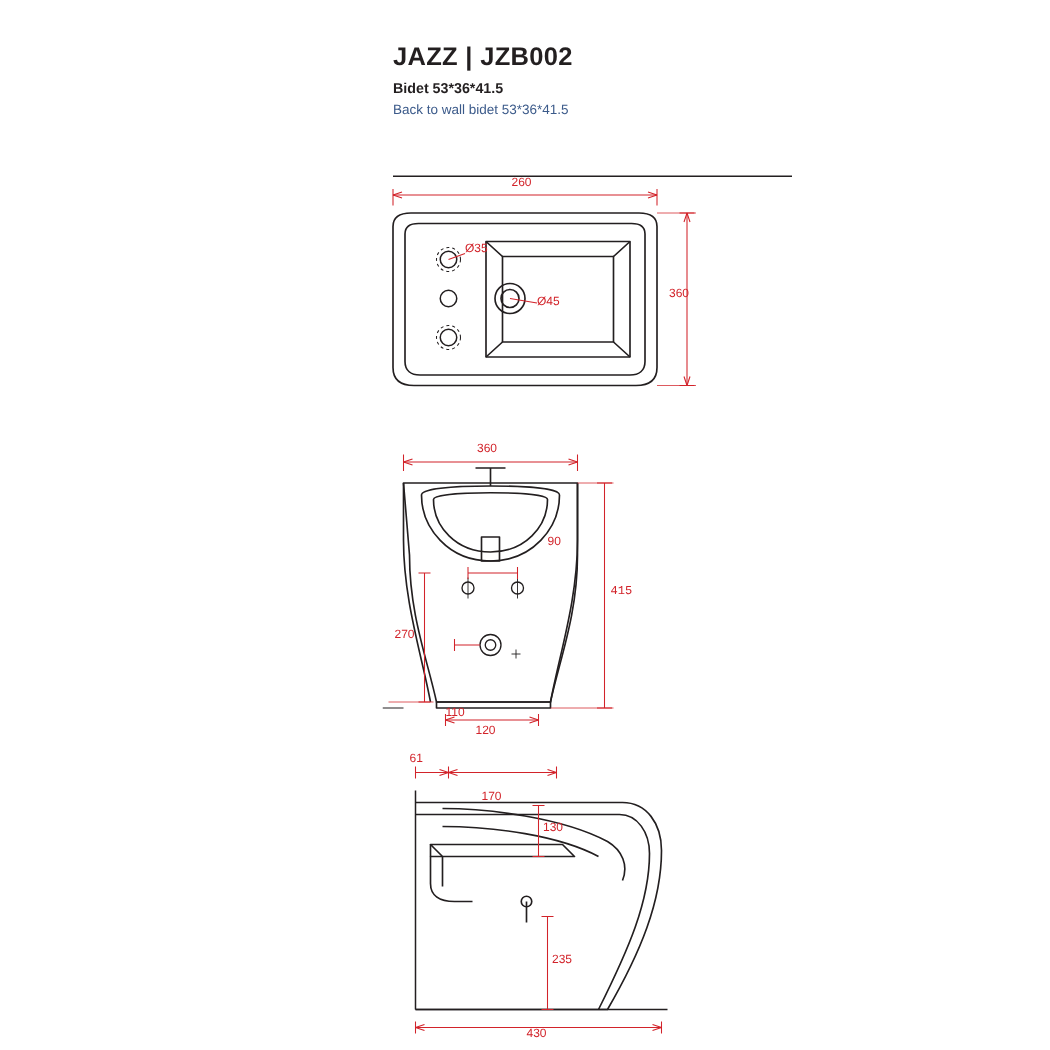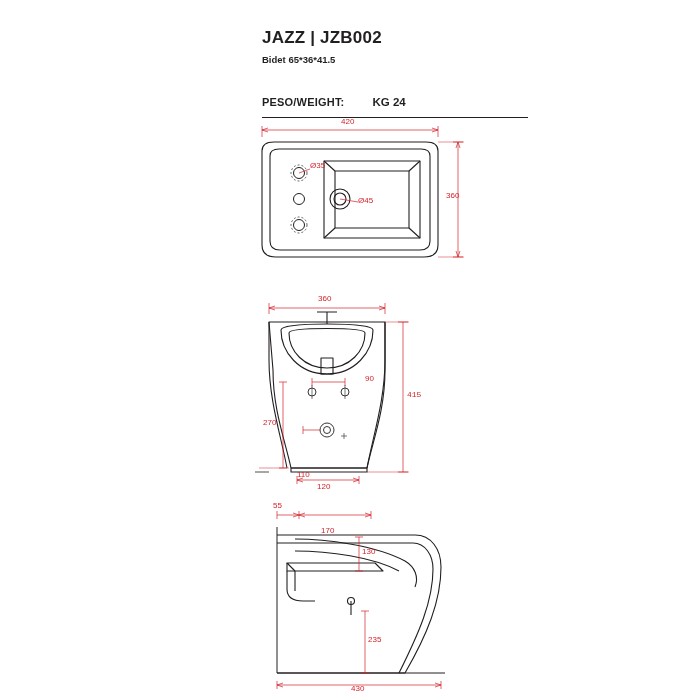--- a/index.html
+++ b/index.html
@@ -86,27 +86,24 @@
     white-space: nowrap;
   }
 </style>
 </head>
 <body>
 
 <div class="page">
 
   <div class="header">
     <div class="title">JAZZ | JZB002</div>
-    <div class="subtitle">Bidet   65*36*41.5</div>
+    <div class="subtitle">Bidet   53*36*41.5</div>
+    <div class="subtitle-2">Back to wall bidet  53*36*41.5</div>
   </div>
 
-  <div class="weight-row">
-    <span class="weight-label">PESO/WEIGHT:</span>
-    <span class="weight-value">KG 24</span>
-  </div>
   <div class="rule"></div>
 
   <div class="svgwrap" style="left:240px; top:125px; width:240px; height:165px;">
     <svg width="240" height="165" viewBox="0 0 240 165">
       <g fill="none" stroke="#231f20" stroke-width="1.1" stroke-linejoin="round">
 
         <path d="M22 26
                  C22 20, 26 17, 34 17
                  L186 17
                  C194 17, 198 20, 198 26
@@ -170,21 +167,21 @@
         <line x1="213" y1="132" x2="223" y2="132"></line>
         <line x1="218" y1="17" x2="216" y2="23"></line>
         <line x1="218" y1="17" x2="220" y2="23"></line>
         <line x1="218" y1="132" x2="216" y2="126"></line>
         <line x1="218" y1="132" x2="220" y2="126"></line>
 
         <line x1="198" y1="17" x2="224" y2="17" stroke-width="0.5"></line>
         <line x1="198" y1="132" x2="224" y2="132" stroke-width="0.5"></line>
       </g>
     </svg>
-    <div class="dim" style="left:101px; top:-8px;">420</div>
+    <div class="dim" style="left:101px; top:-8px;">260</div>
     <div class="dim" style="left:206px; top:66px;">360</div>
     <div class="dim" style="left:70px; top:36px;">Ø35</div>
     <div class="dim" style="left:118px; top:71px;">Ø45</div>
   </div>
 
   <div class="svgwrap" style="left:255px; top:300px; width:200px; height:190px;">
     <svg width="200" height="190" viewBox="0 0 200 190">
       <g fill="none" stroke="#231f20" stroke-width="1.1" stroke-linejoin="round">
 
         <path d="M14 22
@@ -269,21 +266,21 @@
         <line x1="104" y1="180" x2="98" y2="178"></line>
         <line x1="104" y1="180" x2="98" y2="182"></line>
       </g>
 
       <g stroke="#231f20" stroke-width="0.8">
         <line x1="0" y1="172" x2="14" y2="172"></line>
       </g>
     </svg>
     <div class="dim" style="left:63px; top:-6px;">360</div>
     <div class="dim" style="left:152px; top:90px;font-family:Liberation Mono, monospace;">415</div>
-    <div class="dim" style="left:64px; top:74px;padding-left:46px;">90</div>
+    <div class="dim" style="left:64px; top:56px;padding-left:46px;">90</div>
     <div class="dim" style="left:8px; top:118px;">270</div>
     <div class="dim" style="left:42px; top:122px;margin-top:48px;">110</div>
     <div class="dim" style="left:62px; top:182px;">120</div>
   </div>
 
   <div class="svgwrap" style="left:255px; top:505px; width:220px; height:185px;">
     <svg width="220" height="185" viewBox="0 0 220 185">
 
       <g stroke="#231f20" stroke-width="1">
         <line x1="22" y1="22" x2="22" y2="168"></line>
@@ -345,20 +342,20 @@
       <g stroke="#d2232a" stroke-width="0.7">
         <line x1="22" y1="180" x2="186" y2="180"></line>
         <line x1="22" y1="176" x2="22" y2="184"></line>
         <line x1="186" y1="176" x2="186" y2="184"></line>
         <line x1="22" y1="180" x2="28" y2="178"></line>
         <line x1="22" y1="180" x2="28" y2="182"></line>
         <line x1="186" y1="180" x2="180" y2="178"></line>
         <line x1="186" y1="180" x2="180" y2="182"></line>
       </g>
     </svg>
-    <div class="dim" style="left:18px; top:-4px;">55</div>
+    <div class="dim" style="left:18px; top:-4px;">61</div>
     <div class="dim" style="left:66px; top:-4px;margin-top:25px;">170</div>
     <div class="dim" style="left:107px; top:42px;text-align:center;">130</div>
     <div class="dim" style="left:113px; top:130px;">235</div>
     <div class="dim" style="left:96px; top:179px;">430</div>
   </div>
 
 </div>
 
 </body></html>

